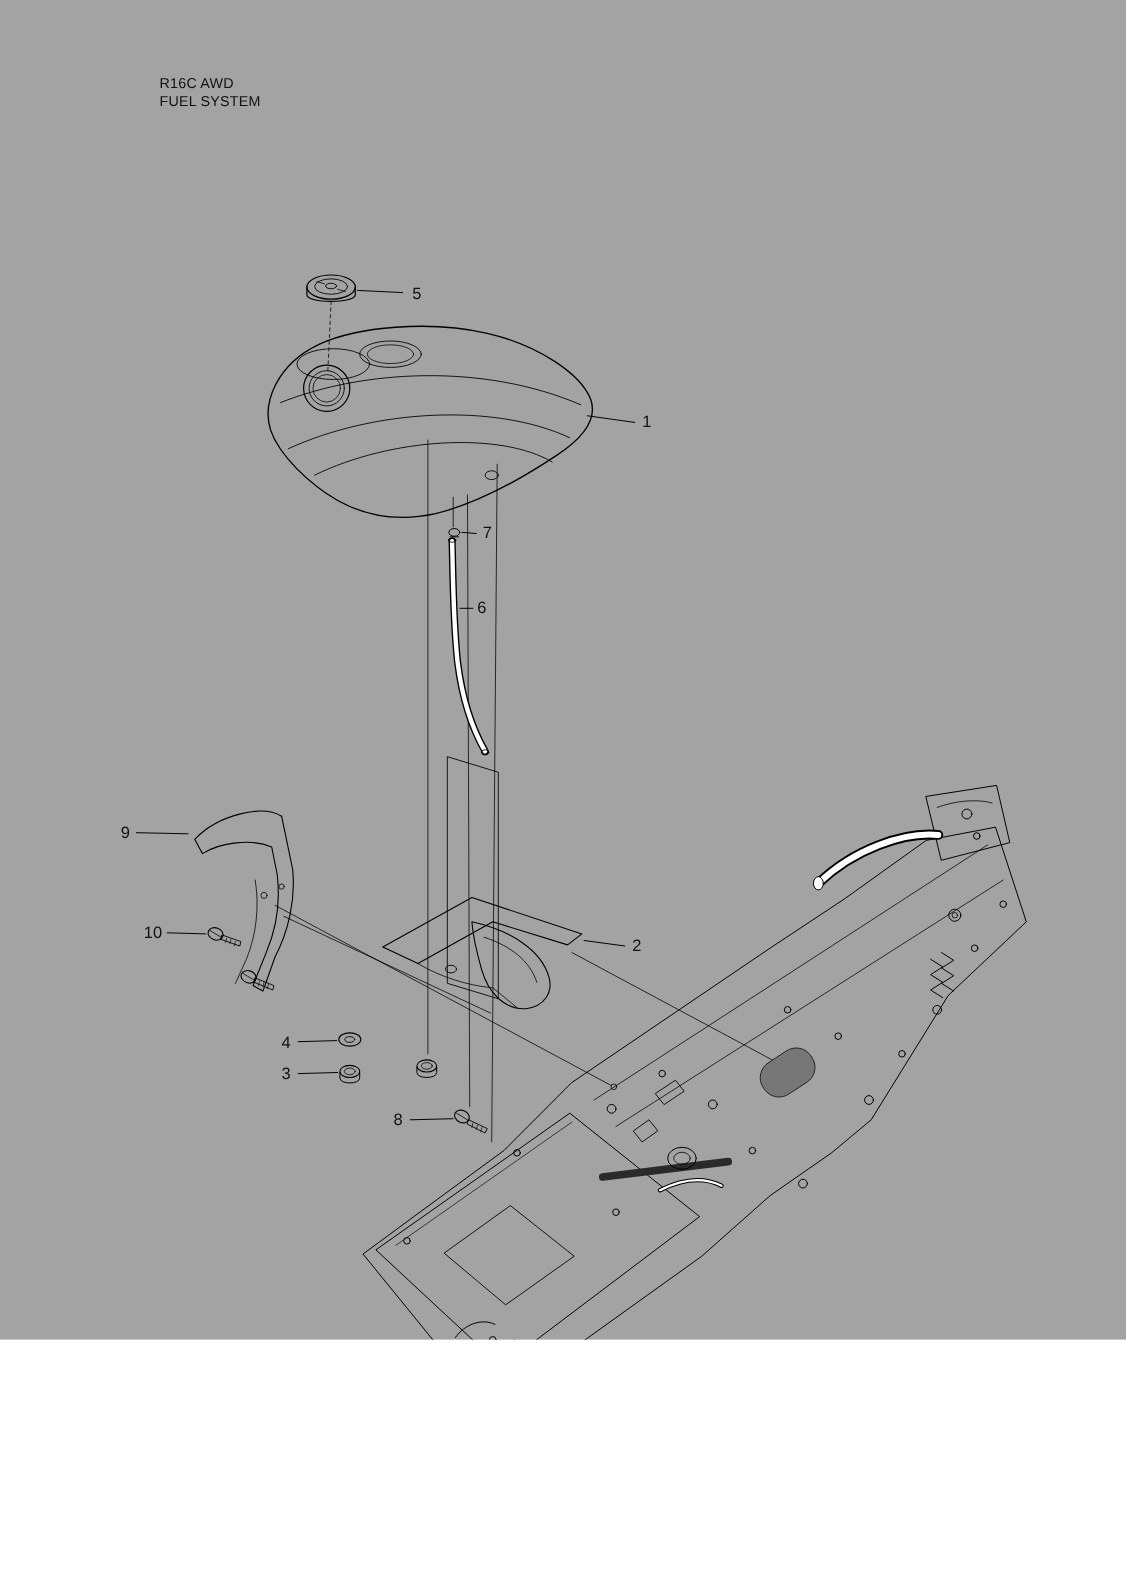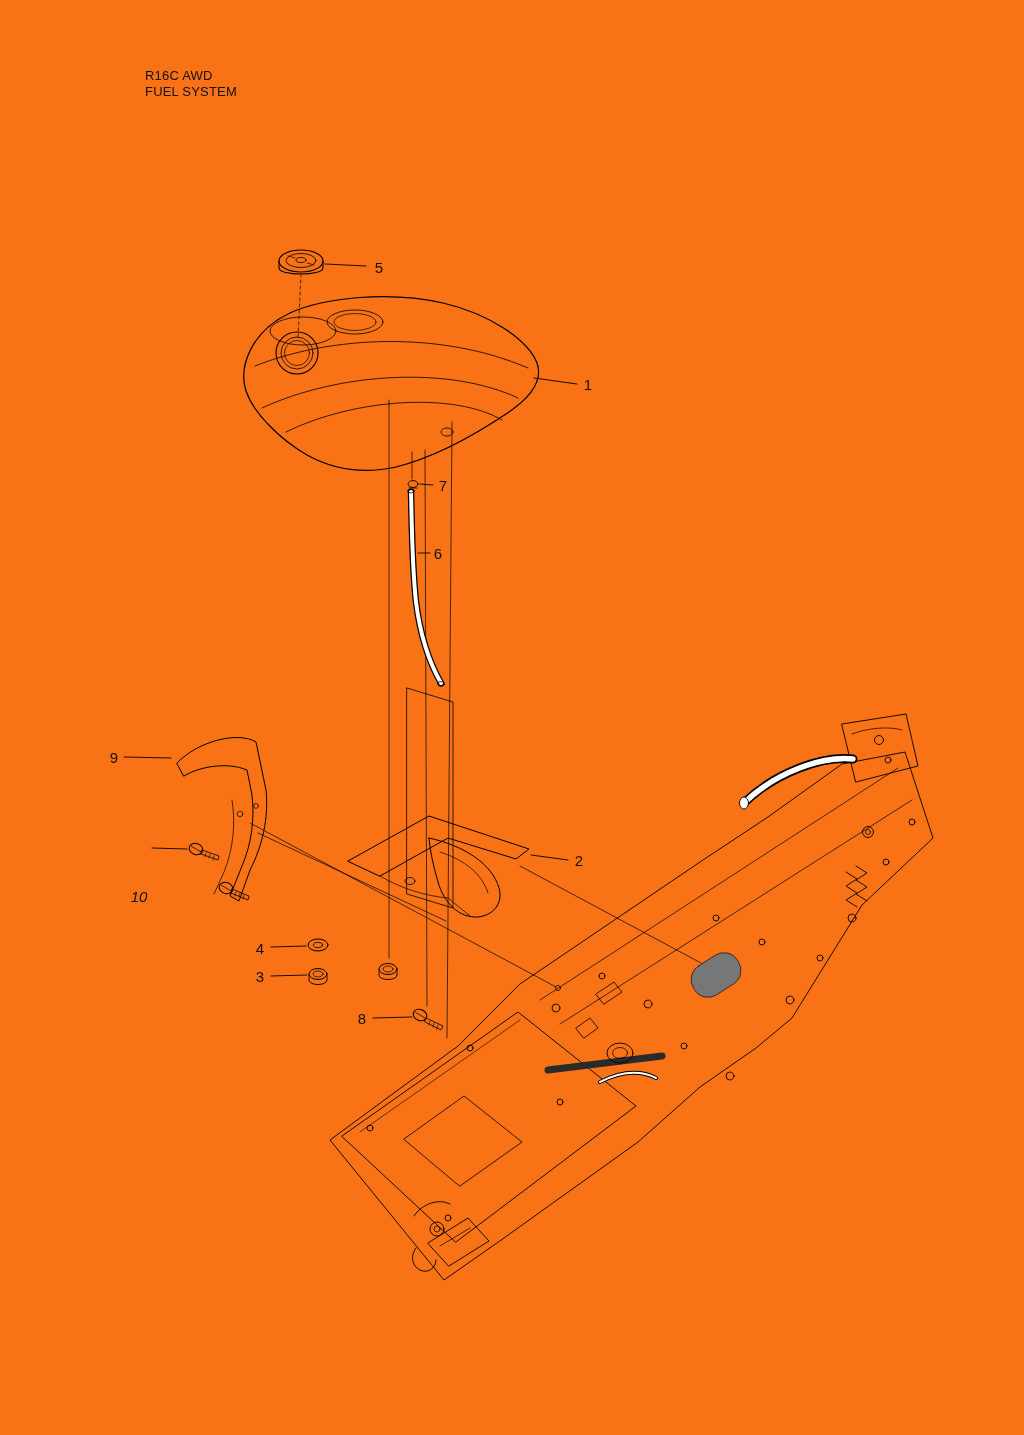--- a/index.html
+++ b/index.html
@@ -1,20 +1,20 @@
 <!DOCTYPE html>
 <html><head>
 <meta charset="utf-8">
 <style>
   html, body { margin: 0; padding: 0; background: #fff; }
   .page {
     position: relative;
     width: 1024px;
-    height: 1435px;
-    background: #f97316;
+    height: 1218px;
+    background: #a3a3a3;
     font-family: "Liberation Sans", "DejaVu Sans", sans-serif;
     color: #111;
     overflow: hidden;
   }
   .title-block {
     position: absolute;
     left: 145px;
     top: 68px;
     font-size: 13px;
     line-height: 16px;
@@ -224,15 +224,15 @@
 
   <span class="callout" style="left:588px; top:384px;">1</span>
   <span class="callout" style="left:579px; top:860px;">2</span>
   <span class="callout" style="left:260px; top:976px;">3</span>
   <span class="callout" style="left:260px; top:948px;">4</span>
   <span class="callout" style="left:379px; top:267px;">5</span>
   <span class="callout" style="left:438px; top:553px;">6</span>
   <span class="callout" style="left:443px; top:485px;">7</span>
   <span class="callout" style="left:362px; top:1018px;">8</span>
   <span class="callout" style="left:114px; top:757px;">9</span>
-  <span class="callout" style="left:139px; top:896px;font-style:italic;">10</span>
+  <span class="callout" style="left:139px; top:848px;">10</span>
 
 </div>
 
 </body></html>

